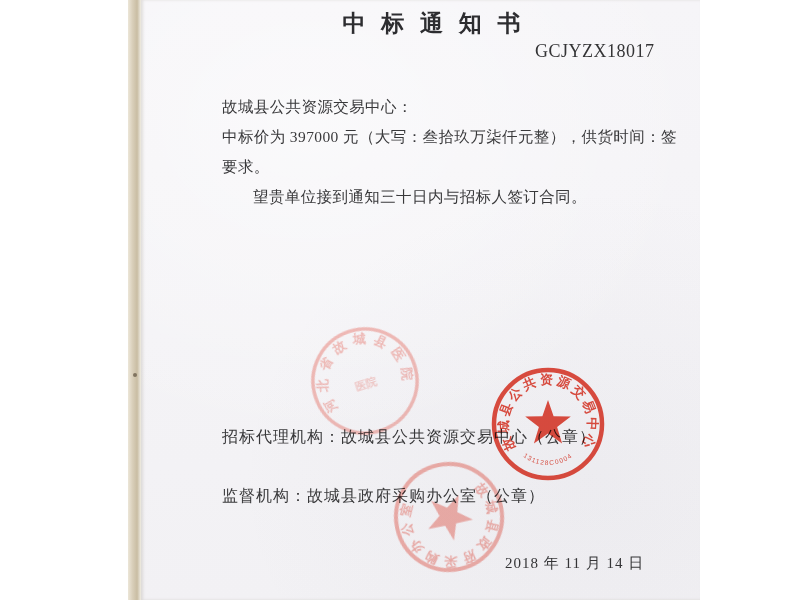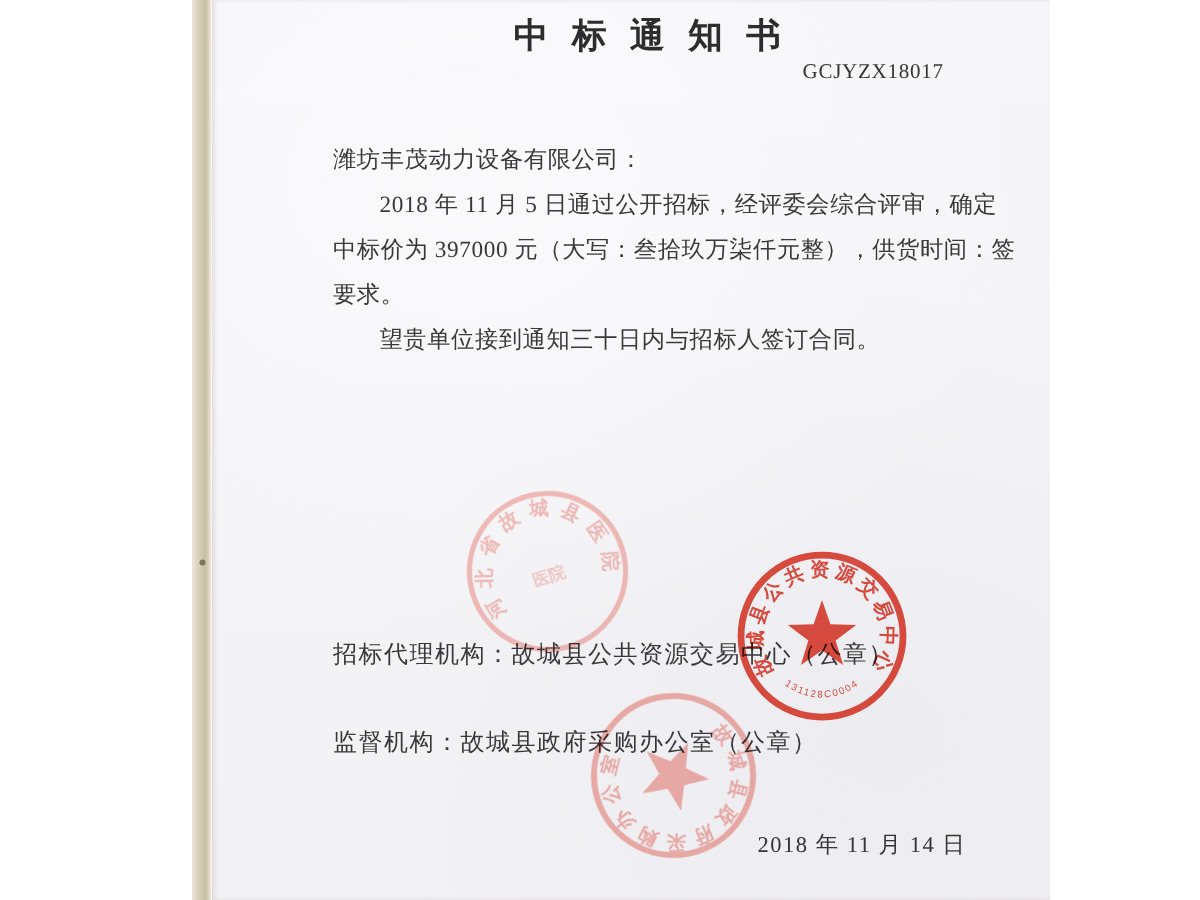--- a/index.html
+++ b/index.html
@@ -25,21 +25,21 @@
     box-shadow:inset 2px 0 3px rgba(120,110,90,.18);
     color:#39393b;
   }
   .doc-title{
     position:absolute;top:8px;left:81px;width:424px;margin:0;
     text-align:center;font-size:23px;font-weight:600;letter-spacing:5px;
     color:#2d2d30;white-space:nowrap;
   }
   .ref-no{
     position:absolute;top:41px;left:394px;
-    font-size:14px;letter-spacing:.5px;color:#343436;white-space:nowrap;
+    font-size:18px;letter-spacing:.5px;color:#343436;white-space:nowrap;
   }
   .body-block{
     position:absolute;top:92px;left:81px;width:430px;
     font-size:15.5px;line-height:30px;letter-spacing:.4px;white-space:nowrap;
   }
   .body-line{height:30px;}
   .body-line.indent{padding-left:31px;}
   .sig-line{
     position:absolute;left:81px;font-size:16px;line-height:22px;
     letter-spacing:1px;white-space:nowrap;color:#38383a;
@@ -73,22 +73,21 @@
   <div class="edge-strip"></div>
   <div class="edge-speck"></div>
 
   <div class="paper">
 
     <h1 class="doc-title">中 标 通 知 书</h1>
 
     <div class="ref-no">GCJYZX18017</div>
 
     <div class="body-block">
-      <div class="body-line">潍坊丰茂动力设备有限公司：</div>
-      <div class="body-line indent">2018 年 11 月 5 日通过公开招标，经评委会综合评审，确定</div>
+      <div class="body-line">故城县公共资源交易中心：</div>
       <div class="body-line">中标价为 397000 元（大写：叁拾玖万柒仟元整），供货时间：签</div>
       <div class="body-line">要求。</div>
       <div class="body-line indent">望贵单位接到通知三十日内与招标人签订合同。</div>
     </div>
 
     <div class="sig-line sig-agency">招标代理机构：故城县公共资源交易中心（公章）</div>
     <div class="sig-line sig-supervisor">监督机构：故城县政府采购办公室（公章）</div>
 
     <div class="issue-date">2018 年 11 月 14 日</div>
 

